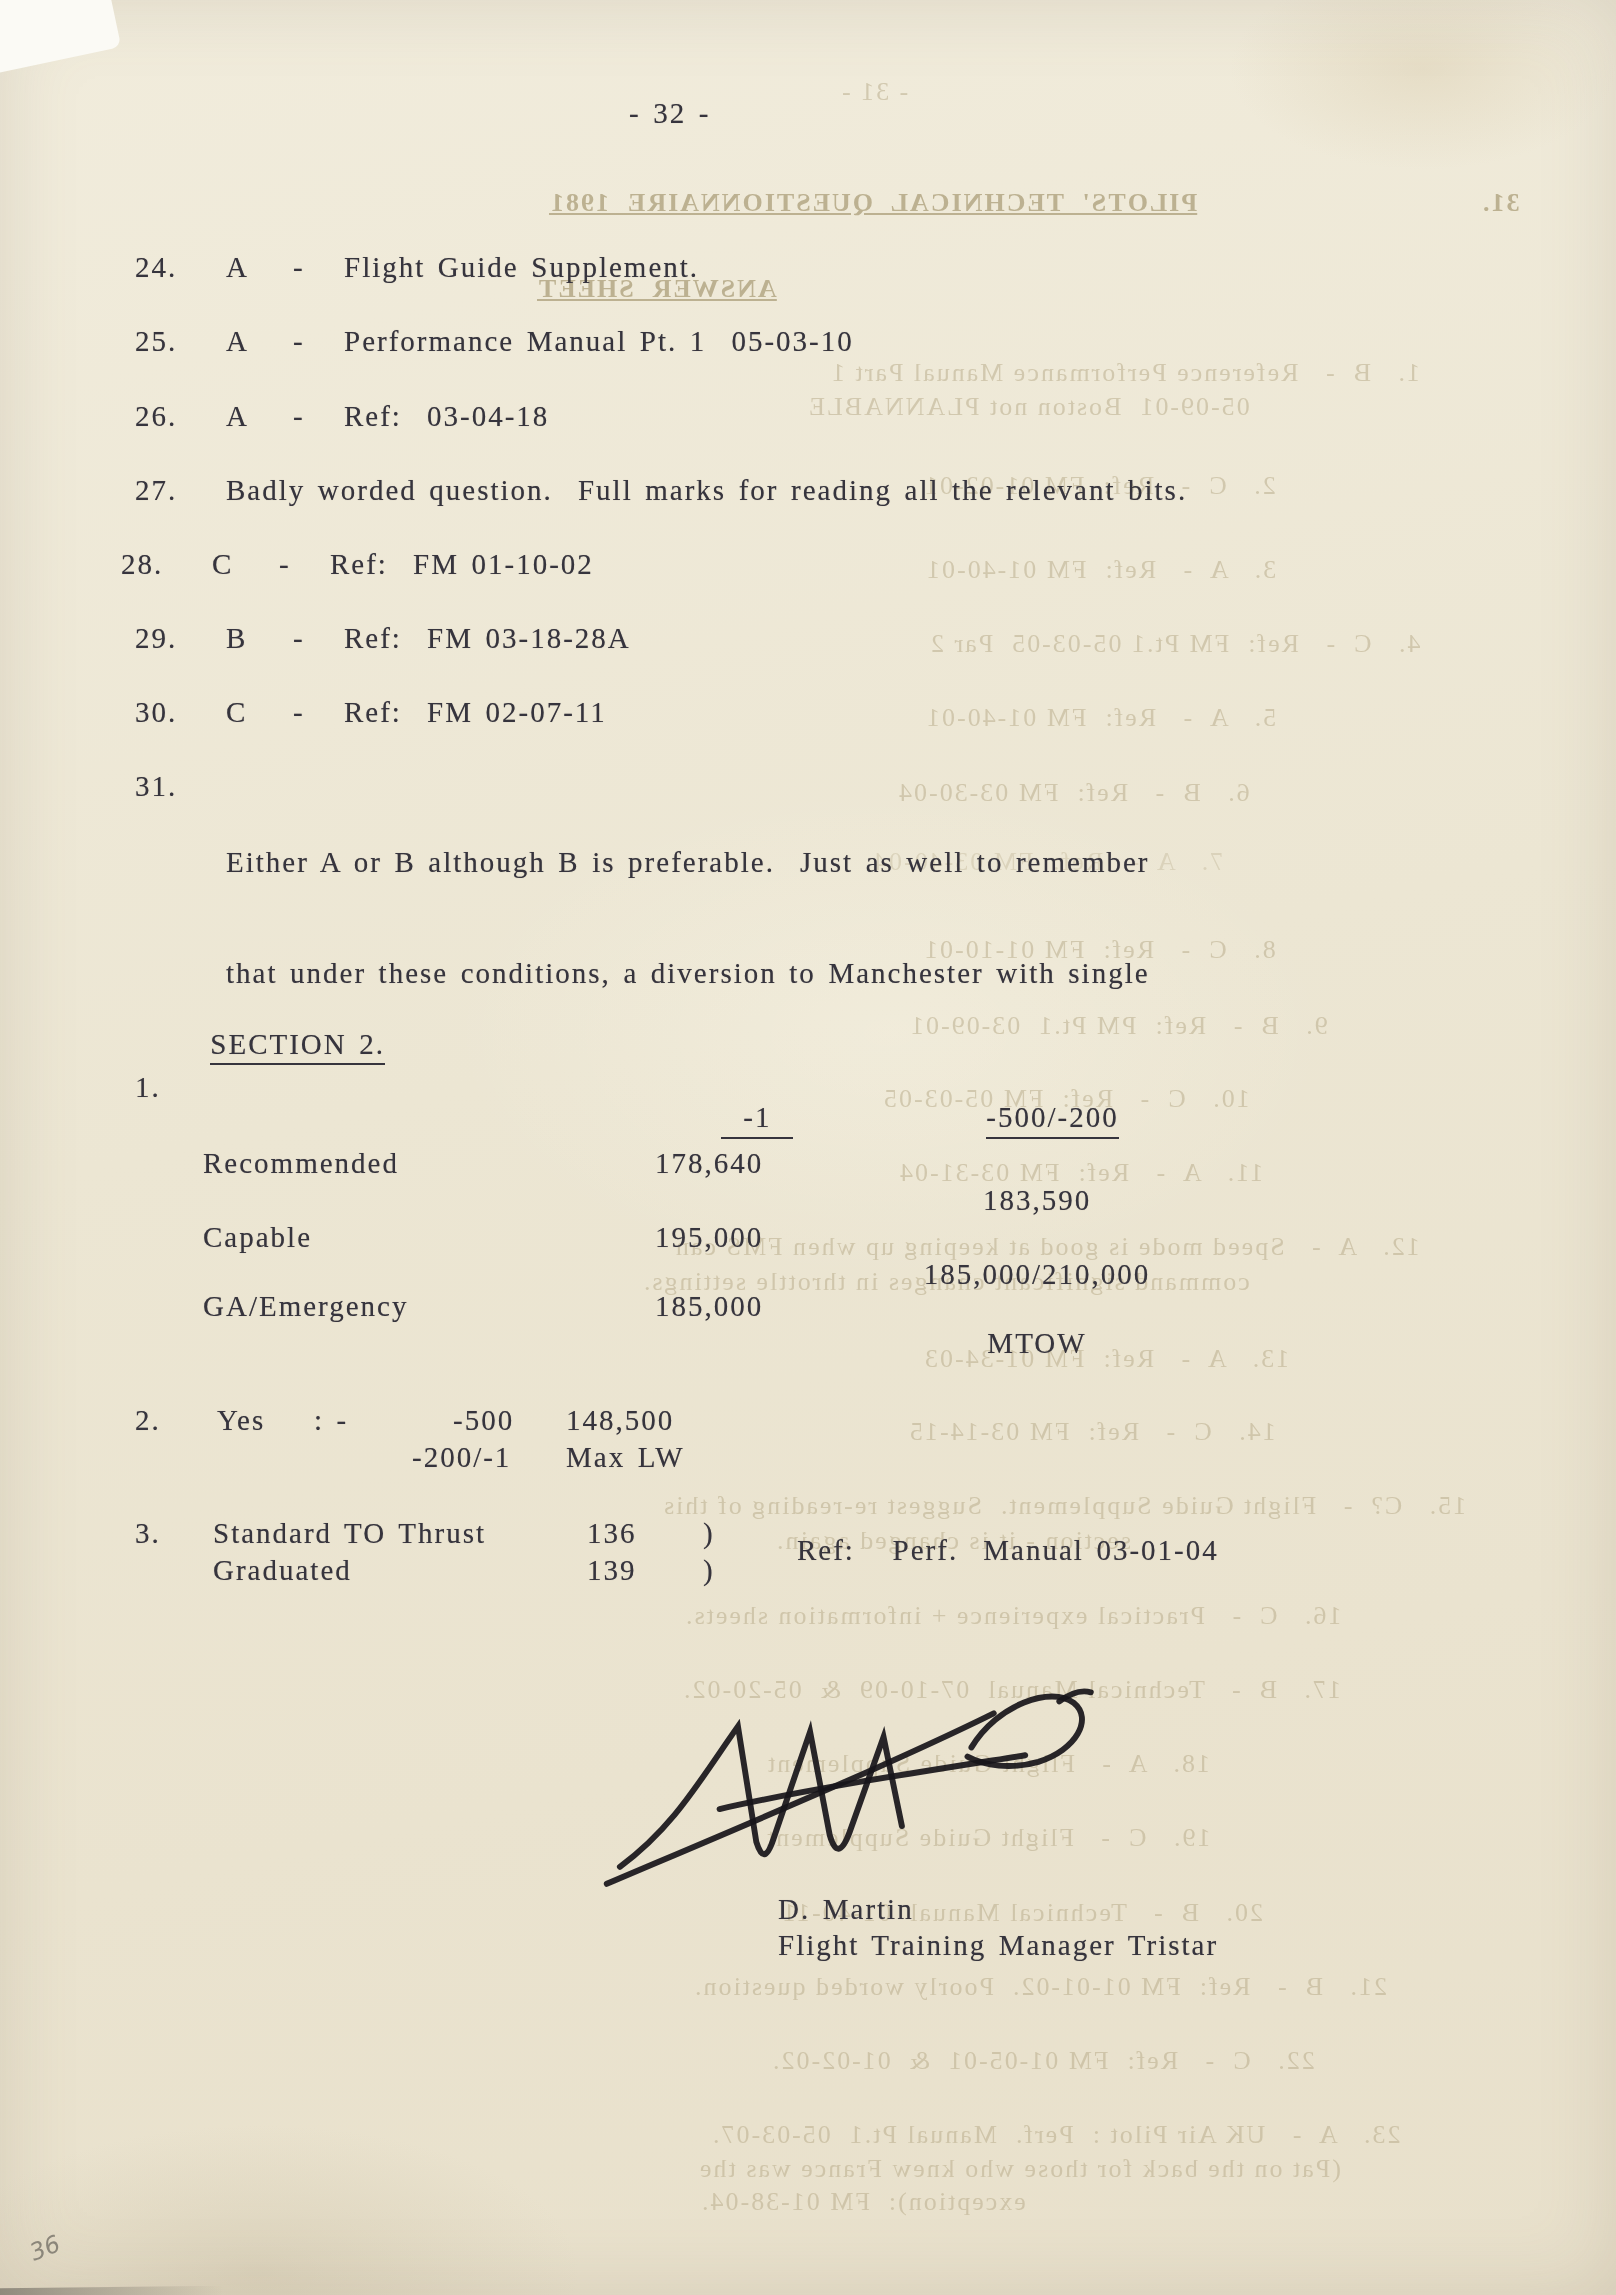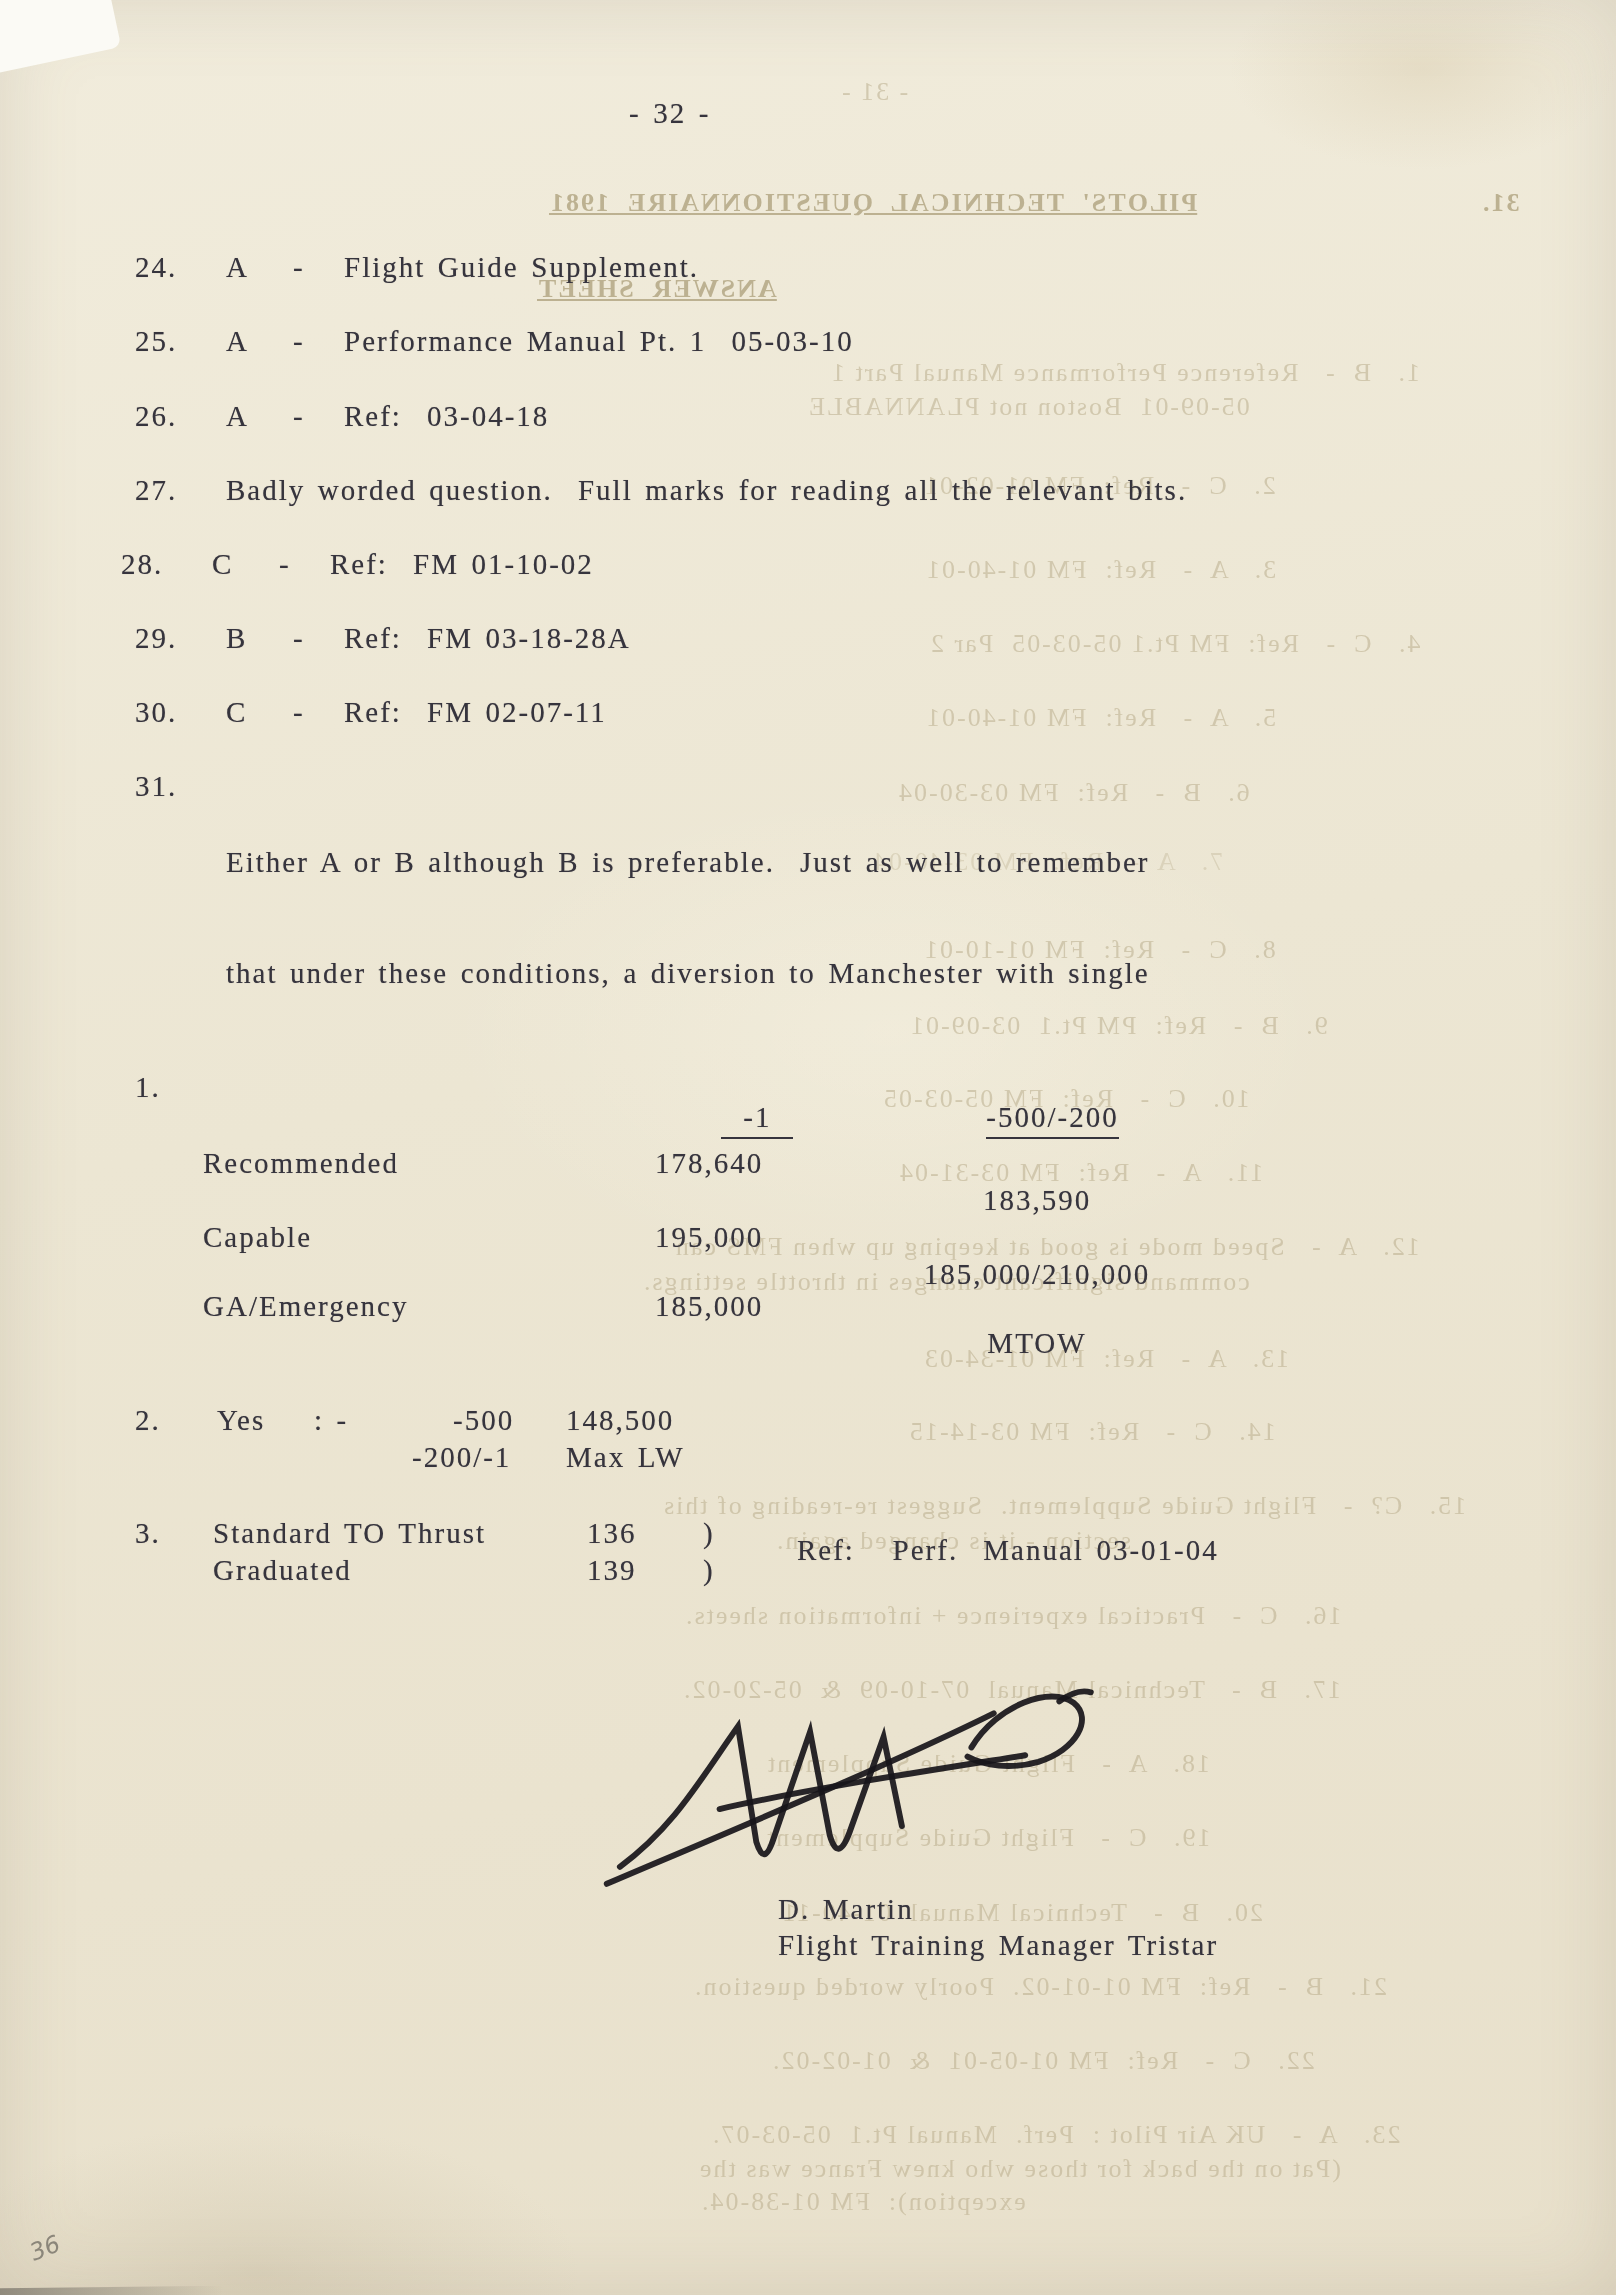--- a/index.html
+++ b/index.html
@@ -148,20 +148,23 @@
     </div>
 
     <div class="t row" style="top:770px;left:135px">
       <span class="c-num">31.</span>
       <span class="wrap" style="display:inline-block">
         <span style="display:block">Either A or B although B is preferable.  Just as well to remember</span>
         <span style="display:block">that under these conditions, a diversion to Manchester with single</span>
       </span>
     </div>
 
+    <div class="t" style="top:995px;left:135px">
+      <span class="ul">SECTION 2.</span>
+    </div>
 
     <div class="t" style="top:1071px;left:135px">1.</div>
     <div class="t" style="top:1068px;left:646px">
       <span class="ul hdr" style="min-width:72px">-1</span>
     </div>
     <div class="t" style="top:1068px;left:911px">
       <span class="ul hdr">-500/-200</span>
     </div>
 
     <div class="t" style="top:1147px;left:203px">Recommended</div>

